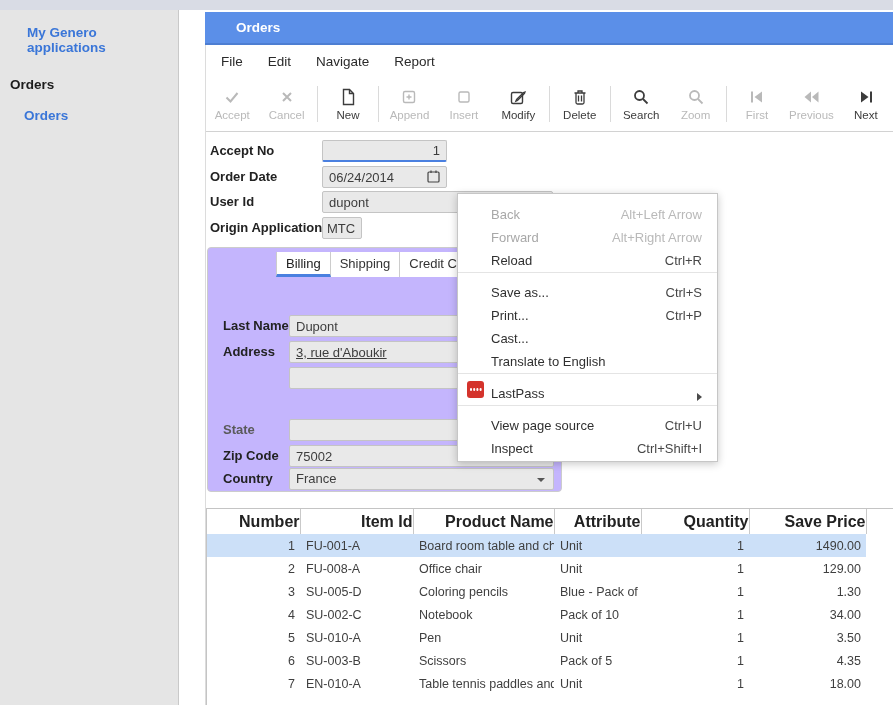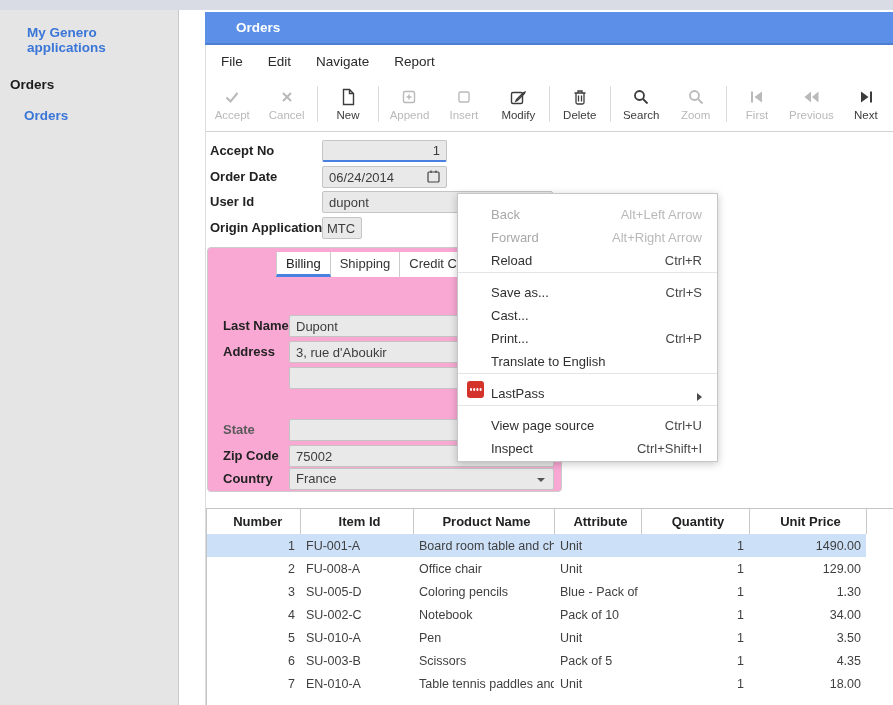--- a/index.html
+++ b/index.html
@@ -40,37 +40,37 @@
   .frow { position:absolute; height:22px; }
   .flabel { position:absolute; left:0; top:0; line-height:22px; font-size:13px; font-weight:bold; color:#222; }
   .flabel.dim { font-weight:bold; color:#5a5a5a; }
   .field { position:absolute; top:0; height:22px; background:#e9e9e9; border:1px solid #c4c4c4;
     border-radius:2px; font-family:inherit; font-size:13px; color:#3d3d3d; padding:0 6px; }
   .field.focused { border-bottom:2px solid #4a80e0; }
   .field.alignr { text-align:right; }
   .cal-icon { position:absolute; top:3px; cursor:pointer; }
 
   .groupbox { position:absolute; left:2px; top:114px; width:355px; height:245px;
-    border:1px solid #cccccc; border-radius:4px; background:#f9a8d4;padding-left:40px; }
+    border:1px solid #cccccc; border-radius:4px; background:#c4b5fd;padding-left:40px; }
   .tabs { position:absolute; left:68px; top:4px; display:flex; height:25px; }
   .tab { padding:0 9px; line-height:23px; font-size:13px; color:#333; background:#fff;
     border-right:1px solid #ccc; cursor:pointer; }
   .tab:first-child { border-left:1px solid #ccc; }
   .tab.active { border-bottom:3px solid #4a80e0; color:#222; }
 
   .select-field { position:absolute; top:0; height:22px; background:#e9e9e9; border:1px solid #c4c4c4;
     border-radius:2px; font-size:13px; color:#3d3d3d; padding:0 6px; line-height:20px; cursor:pointer; }
   .select-arrow { position:absolute; right:8px; top:9px; width:0; height:0;
     border-left:4px solid transparent; border-right:4px solid transparent; border-top:4px solid #555; }
 
   
   .table-wrap { position:absolute; left:1px; top:496px; right:0; bottom:0; background:#fff;
     border-top:1px solid #c4c4c4; border-left:1px solid #c4c4c4; }
   table.items { border-collapse:collapse; table-layout:fixed; width:687px; }
-  table.items th { height:25px; text-align:center; font-size:13px; font-weight:bold; color:#222;
+  table.items th { height:25px; text-align:right; font-size:16px; font-weight:bold; color:#222;
     border-left:1px solid #c9c9c9; padding-left:6px; white-space:nowrap; overflow:hidden; cursor:pointer; }
   table.items th:first-child { border-left:none; padding-left:9px; }
   table.items td { height:23px; font-size:12.5px; color:#3f3f3f; padding-left:6px;
     white-space:nowrap; overflow:hidden; }
   td.num, td.qty, td.price { text-align:right; padding-right:5px; }
   th.h-num { padding-left:9px; }
   tr.sel td { background:#cce0f8; }
   tr.sel td.stub { background:#fff; }
 
   
@@ -255,21 +255,21 @@
         <div class="tab">Shipping</div>
         <div class="tab">Credit Card</div>
       </div>
 
       <div class="frow" style="left:15px; top:67px; width:335px;">
         <span class="flabel">Last Name</span>
         <input class="field" style="left: 66px; width: 265px;" value="Dupont">
       </div>
       <div class="frow" style="left:15px; top:93px; width:335px;">
         <span class="flabel">Address</span>
-        <input class="field" style="left: 66px; width: 265px;" value="3, rue d'Aboukir">
+        <input class="field" style="left: 66px; width: 265px; text-decoration: underline;" value="3, rue d'Aboukir">
       </div>
       <div class="frow" style="left:15px; top:119px; width:335px;">
         <input class="field" style="left: 66px; width: 265px;" value="">
       </div>
       <div class="frow" style="left:15px; top:171px; width:335px;">
         <span class="flabel dim">State</span>
         <input class="field" style="left: 66px; width: 265px;" value="">
       </div>
       <div class="frow" style="left:15px; top:197px; width:335px;">
         <span class="flabel">Zip Code</span>
@@ -296,21 +296,21 @@
           <col style="width:117px">
           <col>
       </colgroup>
       <thead>
         <tr>
           <th class="h-num">Number</th>
           <th>Item Id</th>
           <th>Product Name</th>
           <th>Attribute</th>
           <th>Quantity</th>
-          <th>Unit Price</th>
+          <th>Save Price</th>
           <th class="stub"></th>
         </tr>
       </thead>
       <tbody>
         <tr class="sel">
           <td class="num">1</td>
           <td>FU-001-A</td>
           <td>Board room table and ch</td>
           <td>Unit</td>
           <td class="qty">1</td>
@@ -388,25 +388,25 @@
   <div class="citem">
     <span>Reload</span>
     <span class="shortcut">Ctrl+R</span>
   </div>
   <div class="csep"></div>
   <div class="citem">
     <span>Save as...</span>
     <span class="shortcut">Ctrl+S</span>
   </div>
   <div class="citem">
-    <span>Cast...</span>
-  </div>
-  <div class="citem">
     <span>Print...</span>
     <span class="shortcut">Ctrl+P</span>
+  </div>
+  <div class="citem">
+    <span>Cast...</span>
   </div>
   <div class="citem">
     <span>Translate to English</span>
   </div>
   <div class="csep"></div>
   <div class="citem">
     <span class="lp-icon"></span>
     <span>LastPass</span>
     <span class="submenu-arrow"></span>
   </div>

